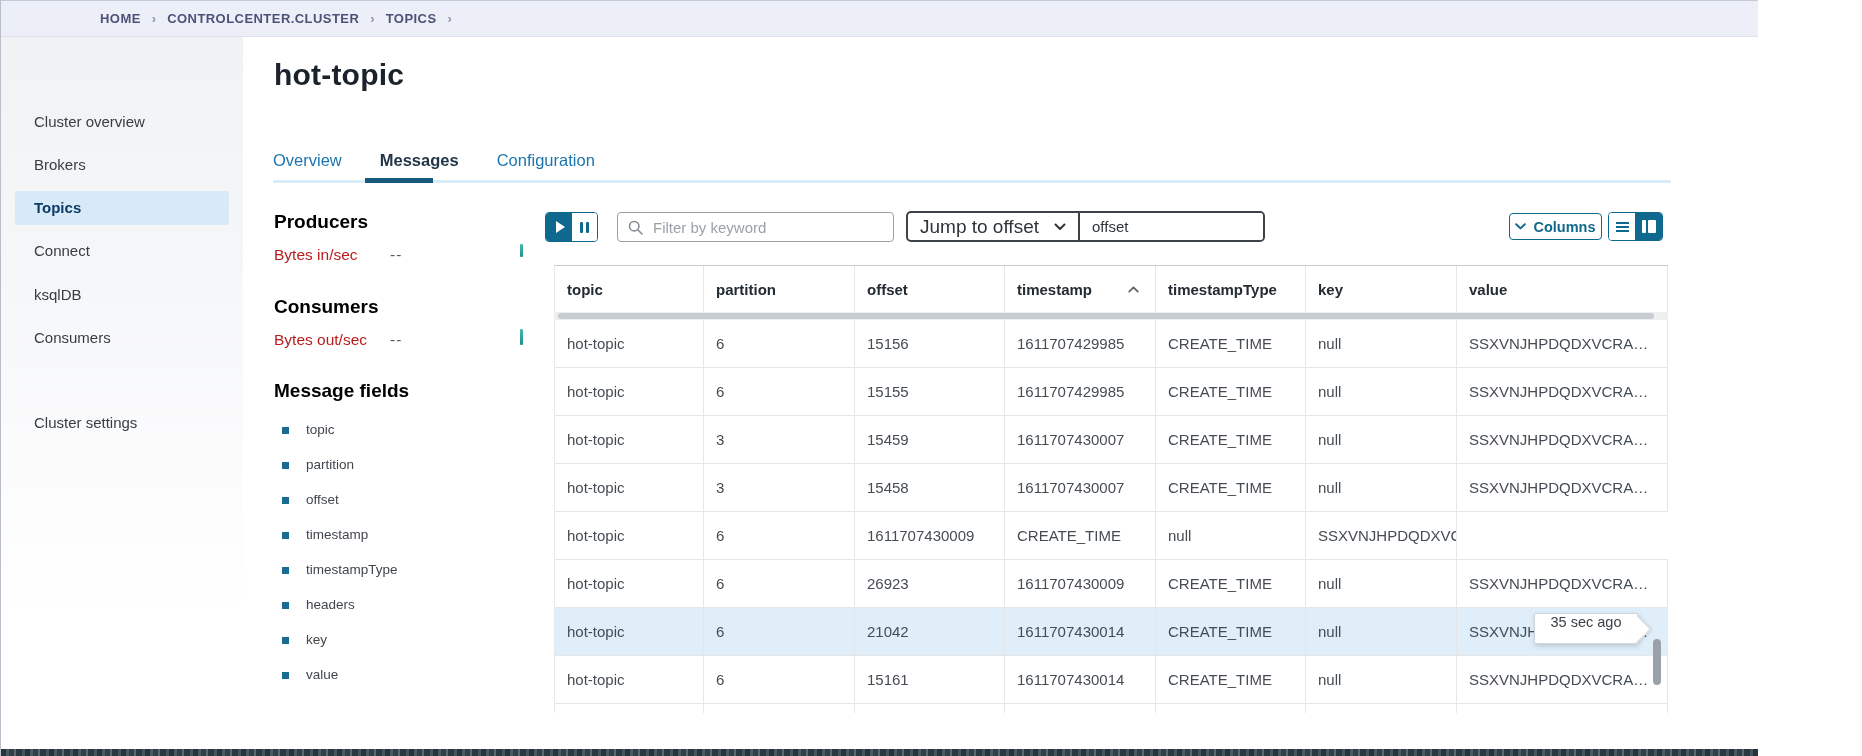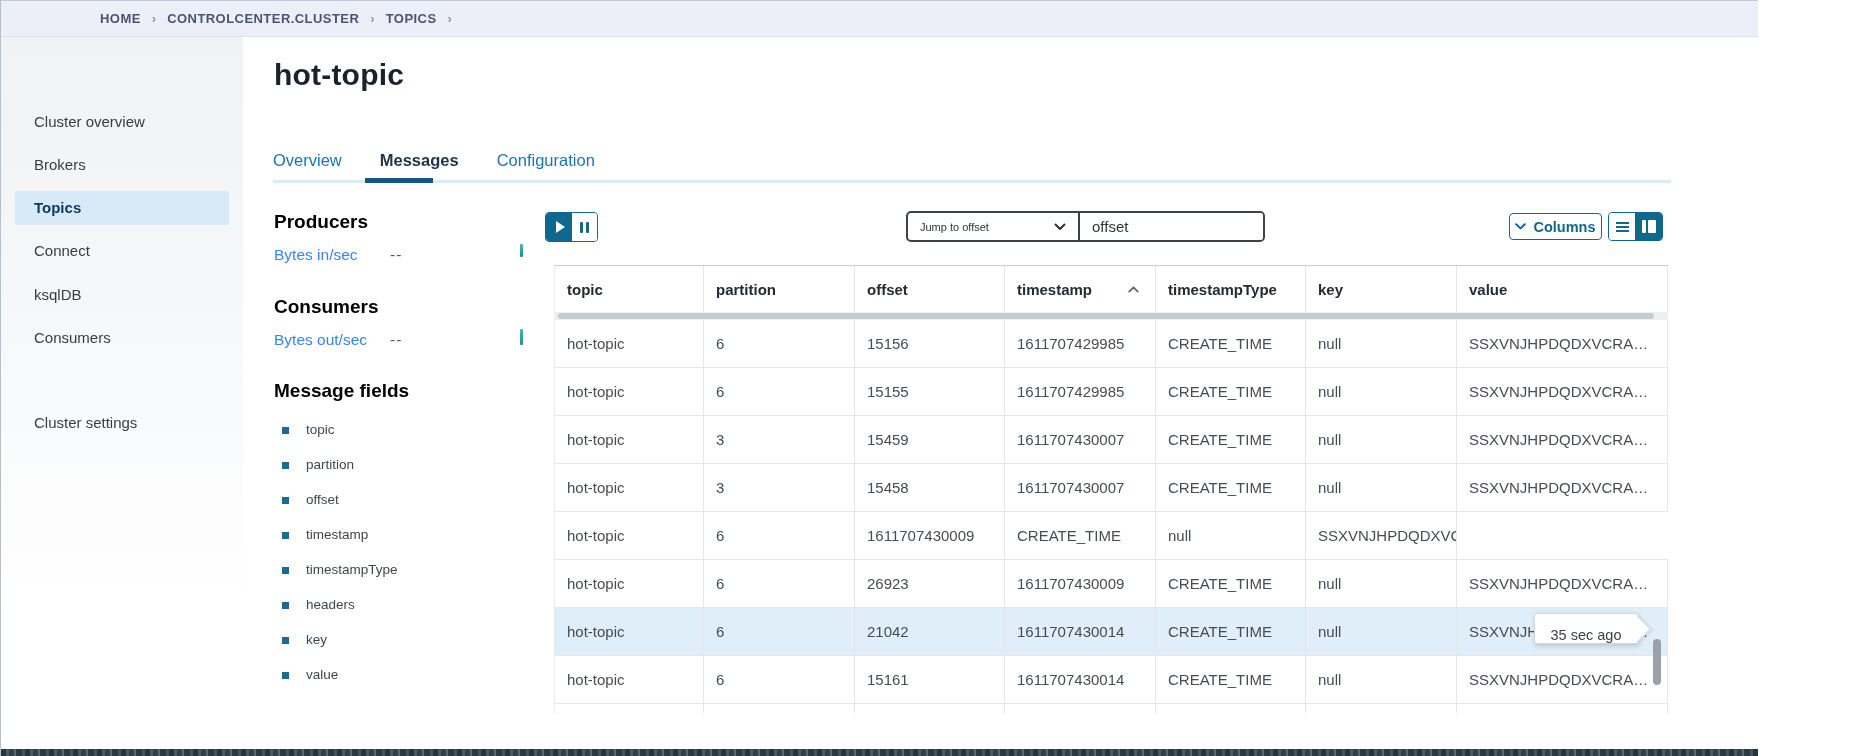--- a/index.html
+++ b/index.html
@@ -30,39 +30,39 @@
   .side-item.active { background:#d8eaf7; color:#0d3c66; font-weight:700; }
   
   .page-title { position:absolute; left:273px; top:57px; margin:0; font-size:30px; font-weight:700; color:#1a222b; letter-spacing:.2px; }
   .tabs { position:absolute; left:272px; top:150px; display:flex; gap:38px; }
   .tab { font-size:16.5px; color:#1b75ae; cursor:pointer; }
   .tab.active { color:#223548; font-weight:700; }
   .tab-divider { position:absolute; left:272px; top:179px; width:1398px; height:3px; background:#d9ecf8; }
   .tab-underline { position:absolute; left:364px; top:177px; width:68px; height:5px; background:#16597c; z-index:2; }
   
   .sec-heading { position:absolute; left:273px; margin:0; font-size:19px; font-weight:700; color:#000000; }
-  .metric-label { position:absolute; left:273px; font-size:15.5px; color:#3b82f6; }
+  .metric-label { position:absolute; left:273px; font-size:15.5px; color:#b91c1c; }
   .metric-value { position:absolute; left:389px; font-size:15.5px; color:#52585f; letter-spacing:1px; }
   .tick { position:absolute; left:519px; width:3px; border-radius:1px; background:linear-gradient(#4cb9ae,#1d8e92); }
   .fields-list { position:absolute; left:281px; top:421px; list-style:none; margin:0; padding:0; }
   .field-item { height:35px; display:flex; gap:17px; align-items:flex-start; cursor:pointer; }
   .field-bullet { width:7px; height:7px; margin-top:5px; background:#1a6b93; flex:none; }
   .field-label { font-size:13.5px; color:#40464d; line-height:16px; }
   
   .playpause { position:absolute; left:544px; top:211px; width:53px; height:30px; border:1px solid #0f688e; border-radius:4px; display:flex; overflow:hidden; background:#fff; }
   .btn-play { width:26px; background:#0f688e; display:flex; align-items:center; justify-content:center; cursor:pointer; }
   .play-glyph { width:0; height:0; border-left:9px solid #fff; border-top:6px solid transparent; border-bottom:6px solid transparent; margin-left:2px; }
   .btn-pause { flex:1; background:#fff; display:flex; align-items:center; justify-content:center; gap:3px; cursor:pointer; }
   .pause-bar { width:3px; height:11px; background:#0f688e; border-radius:1px; }
   .filter-box { position:absolute; left:616px; top:211px; width:277px; height:30px; border:1px solid #99a0a8; border-radius:4px; background:#fff; display:flex; align-items:center; gap:8px; padding:0 10px; }
   .filter-box input { border:none; outline:none; flex:1; font-size:15px; color:#333; font-family:inherit; background:transparent; min-width:0; }
   .filter-box input::placeholder { color:#9aa1a9; }
   .jump-group { position:absolute; left:905px; top:210px; width:359px; height:31px; border:2px solid #3c4248; border-radius:5px; background:#fff; display:flex; overflow:hidden; }
   .jump-select { width:172px; display:flex; align-items:center; justify-content:space-between; padding:0 12px; border-right:2px solid #3c4248; cursor:pointer; }
-  .jump-select-label { font-size:11px; color:#2e3439; }
+  .jump-select-label { font-size:19px; color:#2e3439; }
   .offset-input { flex:1; border:none; outline:none; padding:0 12px; font-size:15px; color:#2e3439; font-family:inherit; min-width:0; }
   .columns-btn { position:absolute; left:1508px; top:212px; width:93px; height:27px; border:1px solid #0f688e; border-radius:4px; background:#fff; color:#0f688e; display:flex; align-items:center; justify-content:center; gap:7px; font-size:14.5px; font-weight:700; cursor:pointer; }
   .view-toggle { position:absolute; left:1607px; top:211px; width:55px; height:29px; border:1px solid #0f688e; border-radius:4px; background:#fff; display:flex; overflow:hidden; }
   .vt-list { width:27px; border-right:1px solid #0f688e; display:flex; flex-direction:column; align-items:center; justify-content:center; gap:2px; cursor:pointer; background:#fff; }
   .vt-list span { width:13px; height:2px; background:#0f688e; }
   .vt-cols { flex:1; background:#0f688e; display:flex; align-items:center; justify-content:center; gap:2px; cursor:pointer; }
   .vt-cols i { display:block; height:13px; background:#fff; border-radius:1px; }
   .vt-cols .thin { width:4px; } .vt-cols .wide { width:8px; }
   
   .msg-table { position:absolute; left:553px; top:264px; width:1114px; --cols:149px 151px 150px 151px 150px 151px 1fr; }
@@ -71,21 +71,21 @@
   .sort-caret { margin-left:auto; padding-right:4px; display:flex; }
   .hscroll { position:relative; height:8px; background:#edeff1; }
   .hscroll-thumb { position:absolute; left:4px; top:1px; height:6px; width:calc(100% - 18px); background:#c7ccd2; border-radius:3px; cursor:pointer; }
   .trow { display:grid; grid-template-columns:var(--cols); height:48px; border-bottom:1px solid #e4e7ea; border-left:1px solid #e7eaed; background:#fff; cursor:pointer; }
   .trow.hl { background:#dfeef9; }
   .tcell { border-right:1px solid #e4e7ea; padding:0 12px; line-height:47px; font-size:15px; color:#454c53; white-space:nowrap; overflow:hidden; }
   .trow-partial { display:grid; grid-template-columns:var(--cols); height:9px; border-left:1px solid #e7eaed; overflow:hidden; }
   .trow-partial .tcell { line-height:9px; }
   
   .vscroll-thumb { position:absolute; left:1652px; top:638px; width:8px; height:46px; background:#9aa1a9; border-radius:4px; cursor:pointer; z-index:6; }
-  .tooltip { position:absolute; left:1533px; top:612px; width:104px; height:31px; background:#fff; border:1px solid #d2d6da; border-radius:2px; box-shadow:1px 2px 5px rgba(70,80,90,.25); display:flex; align-items:flex-end; justify-content:center; font-size:14.5px; color:#3a4147; z-index:5; }
+  .tooltip { position:absolute; left:1533px; top:612px; width:104px; height:31px; background:#fff; border:1px solid #d2d6da; border-radius:2px; box-shadow:1px 2px 5px rgba(70,80,90,.25); display:flex; align-items:flex-start; justify-content:center; font-size:14.5px; color:#3a4147; z-index:5; }
   .tooltip::after { content:''; position:absolute; right:-10px; top:50%; width:18px; height:18px; background:#fff; border-top:1px solid #d2d6da; border-right:1px solid #d2d6da; transform:translateY(-50%) rotate(45deg); box-shadow:2px -1px 3px rgba(70,80,90,.12); }
   .bottom-strip { position:absolute; left:0; top:748px; width:100%; height:8px;
     background:repeating-linear-gradient(90deg,#26343c 0 5px,#4a5a61 5px 8px,#31414a 8px 13px,#5c6a70 13px 15px,#2a3941 15px 21px,#44545c 21px 24px); }
 </style>
 </head>
 <body>
 
 <div class="app">
 
   <header class="topbar">
@@ -165,20 +165,27 @@
   <div class="playpause">
     <div class="btn-play">
       <span class="play-glyph"></span>
     </div>
     <div class="btn-pause">
       <span class="pause-bar"></span>
       <span class="pause-bar"></span>
     </div>
   </div>
 
+  <div class="filter-box">
+    <svg width="15" height="15" viewBox="0 0 15 15">
+      <circle cx="6.2" cy="6.2" r="4.7" fill="none" stroke="#858c94" stroke-width="1.6"></circle>
+      <line x1="10" y1="10" x2="14" y2="14" stroke="#858c94" stroke-width="1.6" stroke-linecap="round"></line>
+    </svg>
+    <input type="text" placeholder="Filter by keyword" style="">
+  </div>
 
   <div class="jump-group">
     <div class="jump-select">
       <span class="jump-select-label">Jump to offset</span>
       <svg width="12" height="8" viewBox="0 0 12 8">
         <polyline points="1.5,1.5 6,6 10.5,1.5" fill="none" stroke="#2e3439" stroke-width="2" stroke-linecap="round" stroke-linejoin="round"></polyline>
       </svg>
     </div>
     <input class="offset-input" type="text" value="offset" style="">
   </div>

